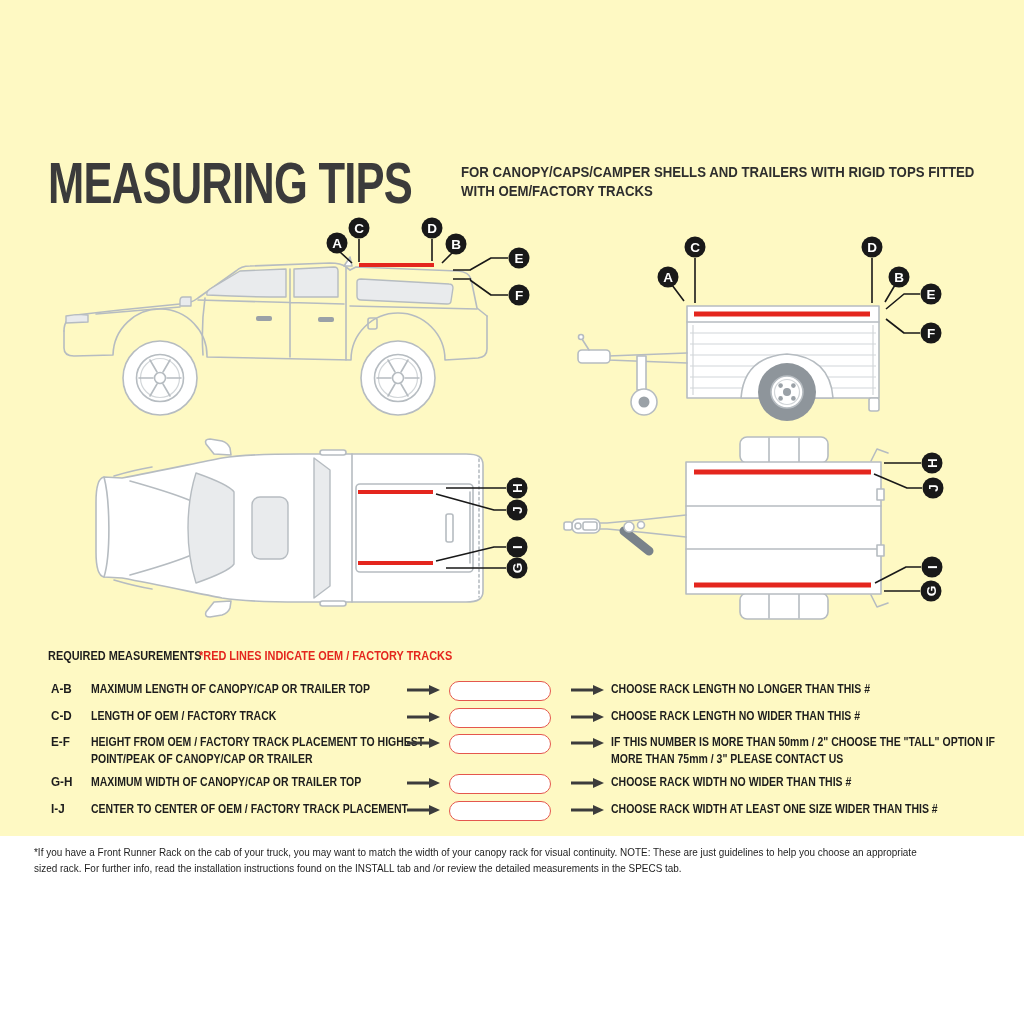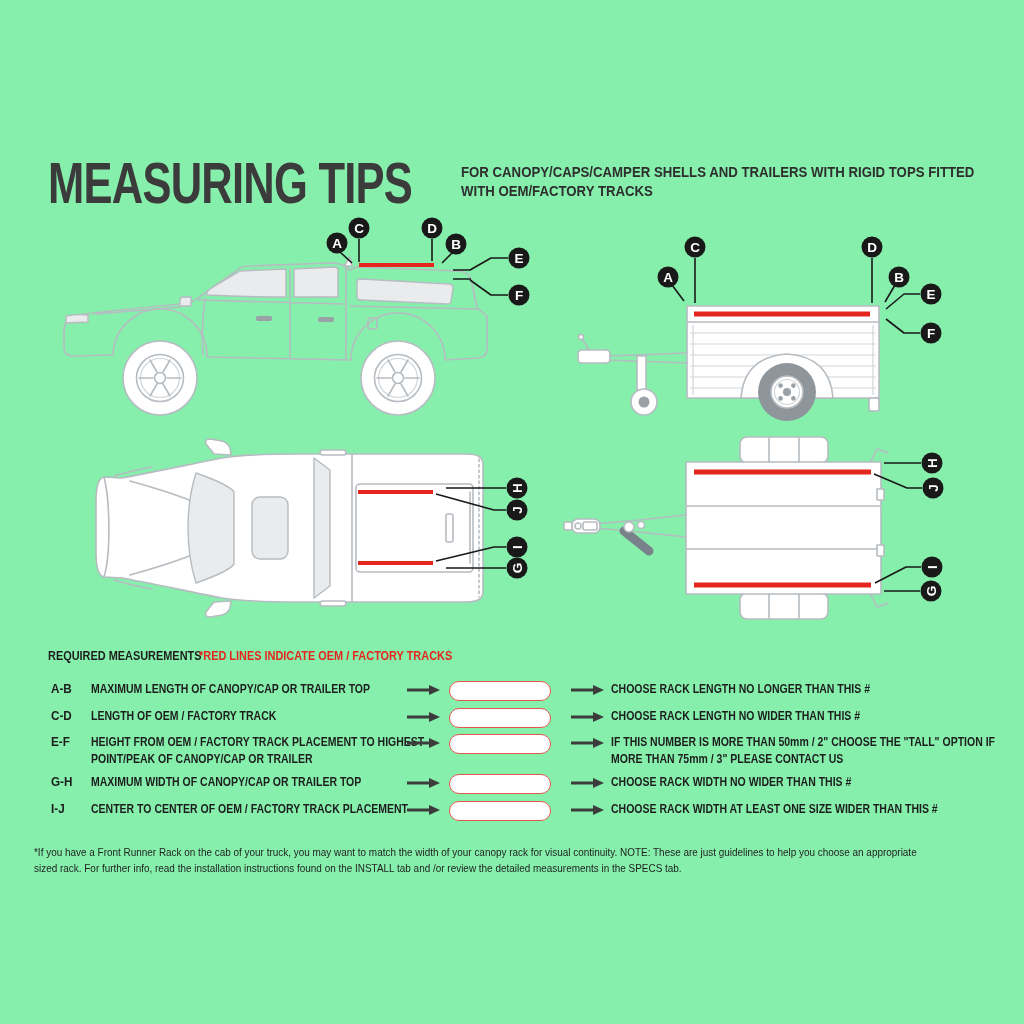--- a/index.html
+++ b/index.html
@@ -1,17 +1,17 @@
 <!DOCTYPE html>
 <html><head>
 <meta charset="utf-8">
 <style>
   html,body{margin:0;padding:0;width:1024px;height:1024px;background:#fff;overflow:hidden;
     font-family:"Liberation Sans",sans-serif;}
-  .stage{position:absolute;left:0;top:0;width:1024px;height:1024px;background:#86efac;}
+  .stage{position:absolute;left:0;top:0;width:1024px;height:836px;background:#fef9c3;}
 
   .page-title{position:absolute;left:48px;top:154px;font-size:58px;font-weight:bold;
     color:#3b3b3b;letter-spacing:-1px;line-height:1;transform:scaleX(.75);transform-origin:0 0;white-space:pre;}
   .page-subtitle{position:absolute;left:461px;top:163px;font-size:15px;font-weight:bold;
     color:#2e2e2e;line-height:18.5px;transform:scaleX(.88);transform-origin:0 0;width:620px;white-space:pre-wrap;}
 
   .diagram-svg{position:absolute;left:0;top:0;width:1024px;height:640px;}
 
   .legend-heading{position:absolute;left:48px;top:648px;font-size:13px;font-weight:bold;color:#1d1d1d;transform:scaleX(.84);transform-origin:0 0;white-space:pre;}
   .legend-note{position:absolute;left:199px;top:648px;font-size:13px;font-weight:bold;color:#e4261e;transform:scaleX(.84);transform-origin:0 0;white-space:pre;}

